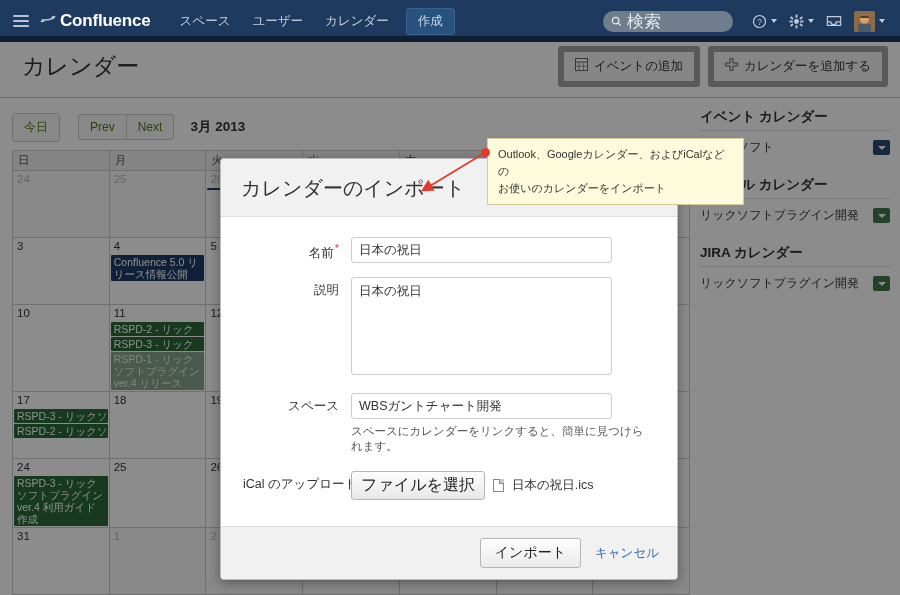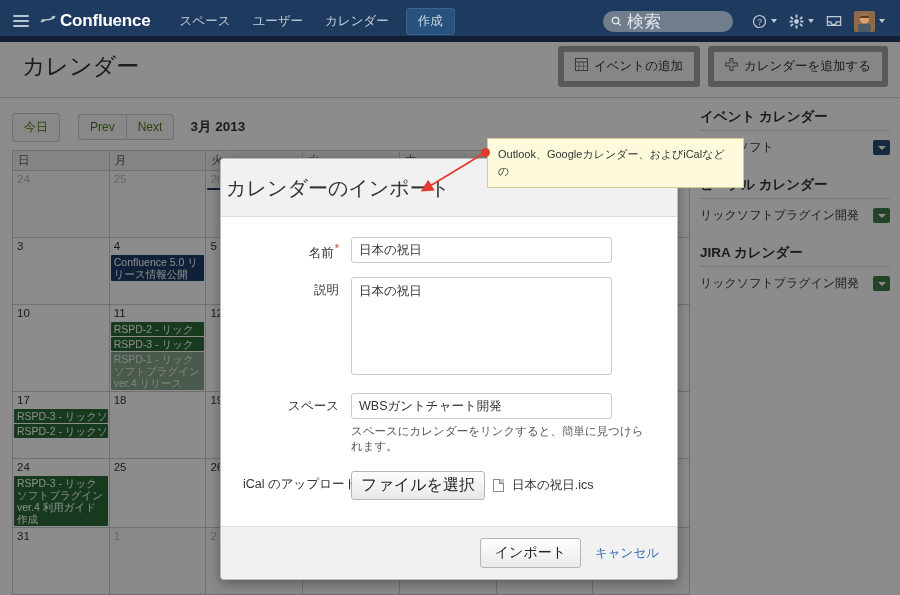--- a/index.html
+++ b/index.html
@@ -113,21 +113,21 @@
   }
 
   
   .modal {
     position:absolute; left:220px; top:158px; width:458px; z-index:30;
     background:#fff; border:1px solid #bbb; border-radius:4px;
     box-shadow:0 3px 12px rgba(0,0,0,0.35);
   }
   .modal-head {
     background:#f1f1f1; border-bottom:1px solid #ddd; border-radius:4px 4px 0 0;
-    padding:16px 22px 14px 5px;
+    padding:16px 22px 14px 20px;
   }
   .modal-head h2 { font-size:20px; font-weight:normal; color:#333;}
   .modal-body { padding:20px 22px 12px 22px; background:#fff;}
   .frow { display:flex; margin-bottom:14px; align-items:flex-start;}
   .flabel {
     width:108px; text-align:right; padding-right:12px; font-size:12.5px;
     color:#333; padding-top:5px; white-space:nowrap;
   }
   .req { color:#d04437; font-size:11px; vertical-align:super; margin-left:1px;}
   .fctl { flex:1; }
@@ -530,15 +530,16 @@
     <defs>
         <marker id="ah" markerWidth="7" markerHeight="7" refX="1" refY="3.5" orient="auto">
           <polygon points="0 0, 7 3.5, 0 7" fill="#e23b2e"></polygon>
         </marker>
       </defs>
     <line x1="66" y1="4" x2="10" y2="38" stroke="#e23b2e" stroke-width="1.8" marker-end="url(#ah)"></line>
   </svg>
   <div class="tipdot"></div>
   <div class="tooltip">
     <div>Outlook、Googleカレンダー、およびiCalなどの</div>
+    <div>お使いのカレンダーをインポート</div>
   </div>
 
 </div>
 
 </body></html>

